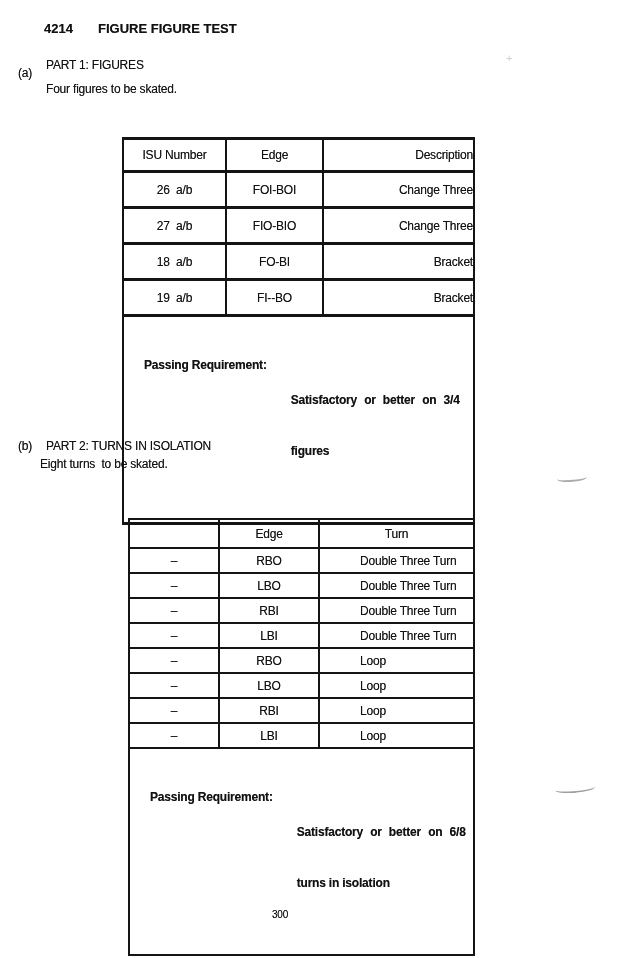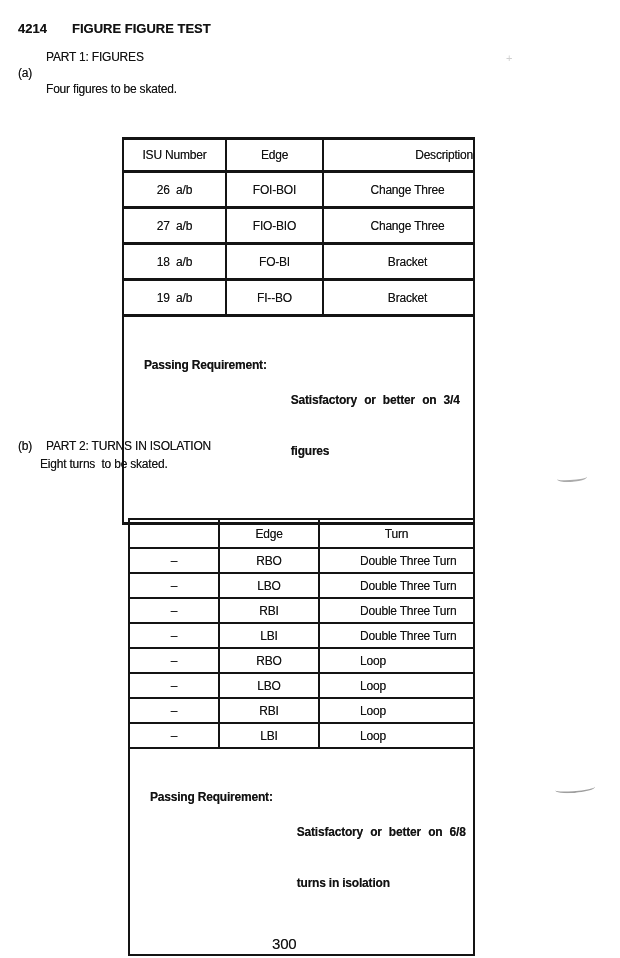--- a/index.html
+++ b/index.html
@@ -11,21 +11,21 @@
     color: #121212;
     overflow: hidden;
   }
   .txt {
     position: absolute;
     font-size: 12px;
     letter-spacing: -0.2px;
     text-shadow: 0 0 0.6px rgba(0,0,0,0.55);
     white-space: pre;
   }
-  .doc-title { font-weight: 700; font-size: 13px; letter-spacing: 0; }
+  .doc-title { font-weight: 700; font-size: 13px; letter-spacing: 0; margin-left: 26px; }
 
   
   table {
     position: absolute;
     border-collapse: collapse;
     table-layout: fixed;
     font-size: 12px;
     letter-spacing: -0.2px;
     color: #121212;
   }
@@ -38,21 +38,21 @@
     white-space: pre;
     text-shadow: 0 0 0.6px rgba(0,0,0,0.55);
     overflow: hidden;
   }
   
   .t1 th, .t1 td { border-top-width: 3px; border-bottom-width: 3px; }
   .t1 { left: 122px; top: 137px; width: 351px; }
   .t1 tr.head  { height: 33px; border-radius: 12px; }
   .t1 tr.body  { height: 36px; }
   .t1 tr.passing-row { height: 68px; }
-  .t1 td.c2, .t1 th.h2 { text-align: center; padding-left: 18px; }
+  .t1 td.c2, .t1 th.h2 { text-align: right; padding-left: 18px; }
   .t1 th.h2 { text-align: right; padding-left: 16px; }
 
   .t2 { left: 128px; top: 518px; width: 345px; }
   .t2 tr.head  { height: 29px; }
   .t2 tr.body  { height: 25px; }
   .t2 tr.passing-row { height: 64px; }
   .t2 td.c2 { text-align: left; padding-left: 40px; }
 
   .passing-cell { text-align: left; }
   .passing-flex {
@@ -90,21 +90,21 @@
     opacity: 0.8;
   }
 </style>
 </head>
 <body>
 
 <span class="txt doc-title" style="left:18px; top:21px;">4214</span>
 <span class="txt doc-title" style="left:72px; top:21px;">FIGURE FIGURE TEST</span>
 
 <span class="txt" style="left:18px; top:66px;">(a)</span>
-<span class="txt" style="left:46px; top:50px;">PART 1: FIGURES</span>
+<span class="txt" style="left:46px; top:58px;">PART 1: FIGURES</span>
 <span class="txt" style="left:46px; top:82px;">Four figures to be skated.</span>
 
 <table class="t1">
   <colgroup>
       <col style="width:103px">
       <col style="width:97px">
       <col style="width:151px">
     </colgroup>
   <thead>
     <tr class="head">
@@ -217,17 +217,17 @@
           <span class="passing-text">
             <div class="passing-line1">Satisfactory or better on 6/8</div>
             <div class="passing-line2">turns in isolation</div>
           </span>
         </div>
       </td>
     </tr>
   </tbody>
 </table>
 
-<span class="txt" style="left:272px; top:909px; font-size:15px;margin-top:26px;">300</span>
+<span class="txt" style="left:272px; top:909px; font-size:10px;">300</span>
 
 <span class="artifact speck">+</span>
 <div class="artifact squiggle1"></div>
 <div class="artifact squiggle2"></div>
 
 </body></html>

